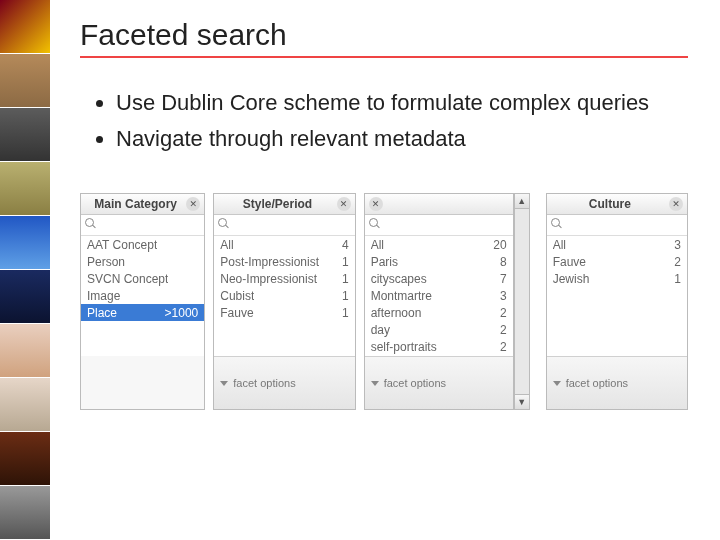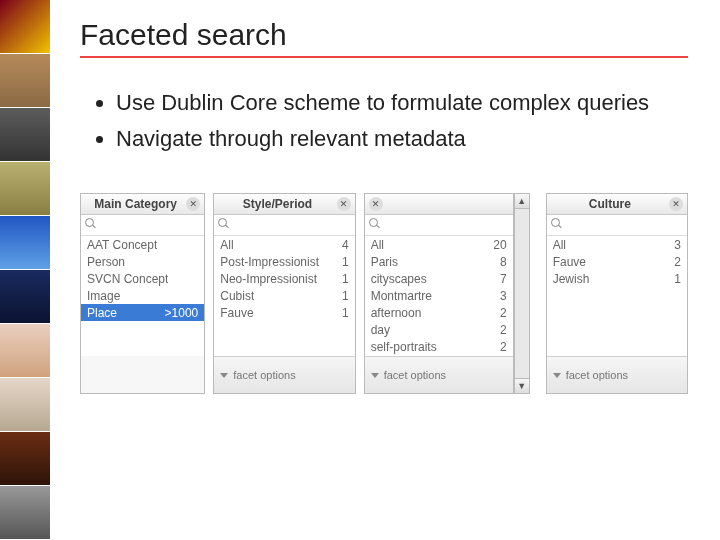--- a/index.html
+++ b/index.html
@@ -115,21 +115,21 @@
     background: #3a7bd5;
     color: #fff;
   }
   .row.selected .cnt { color: #ffffff; }
 
   .panel-body { background: #fff; min-height: 120px; }
 
   .footer {
     border-top: 1px solid #d0d0d0;
     background: linear-gradient(#f6f6f6,#e5e5e5);
-    padding: 12px 6px;
+    padding: 20px 6px;
     color: #777;
     font-size: 11px;
     display: flex;
     align-items: center;
   }
   .tri {
     width: 0; height: 0;
     border-left: 4px solid transparent;
     border-right: 4px solid transparent;
     border-top: 5px solid #888;

